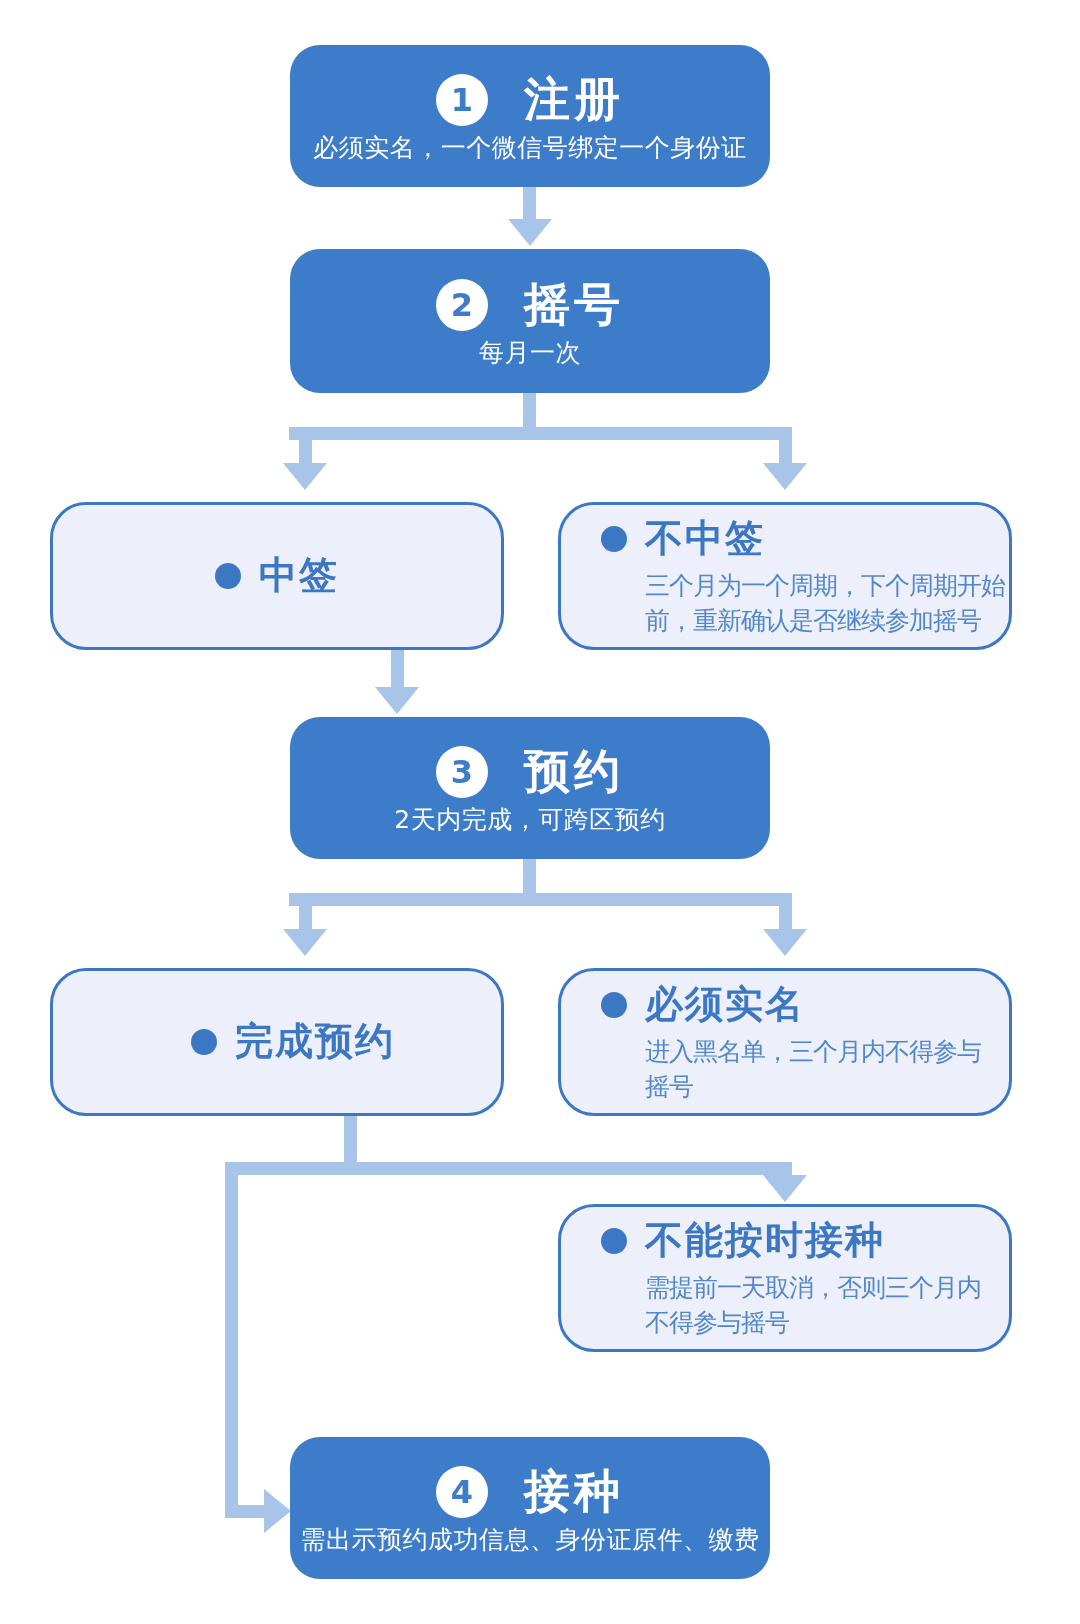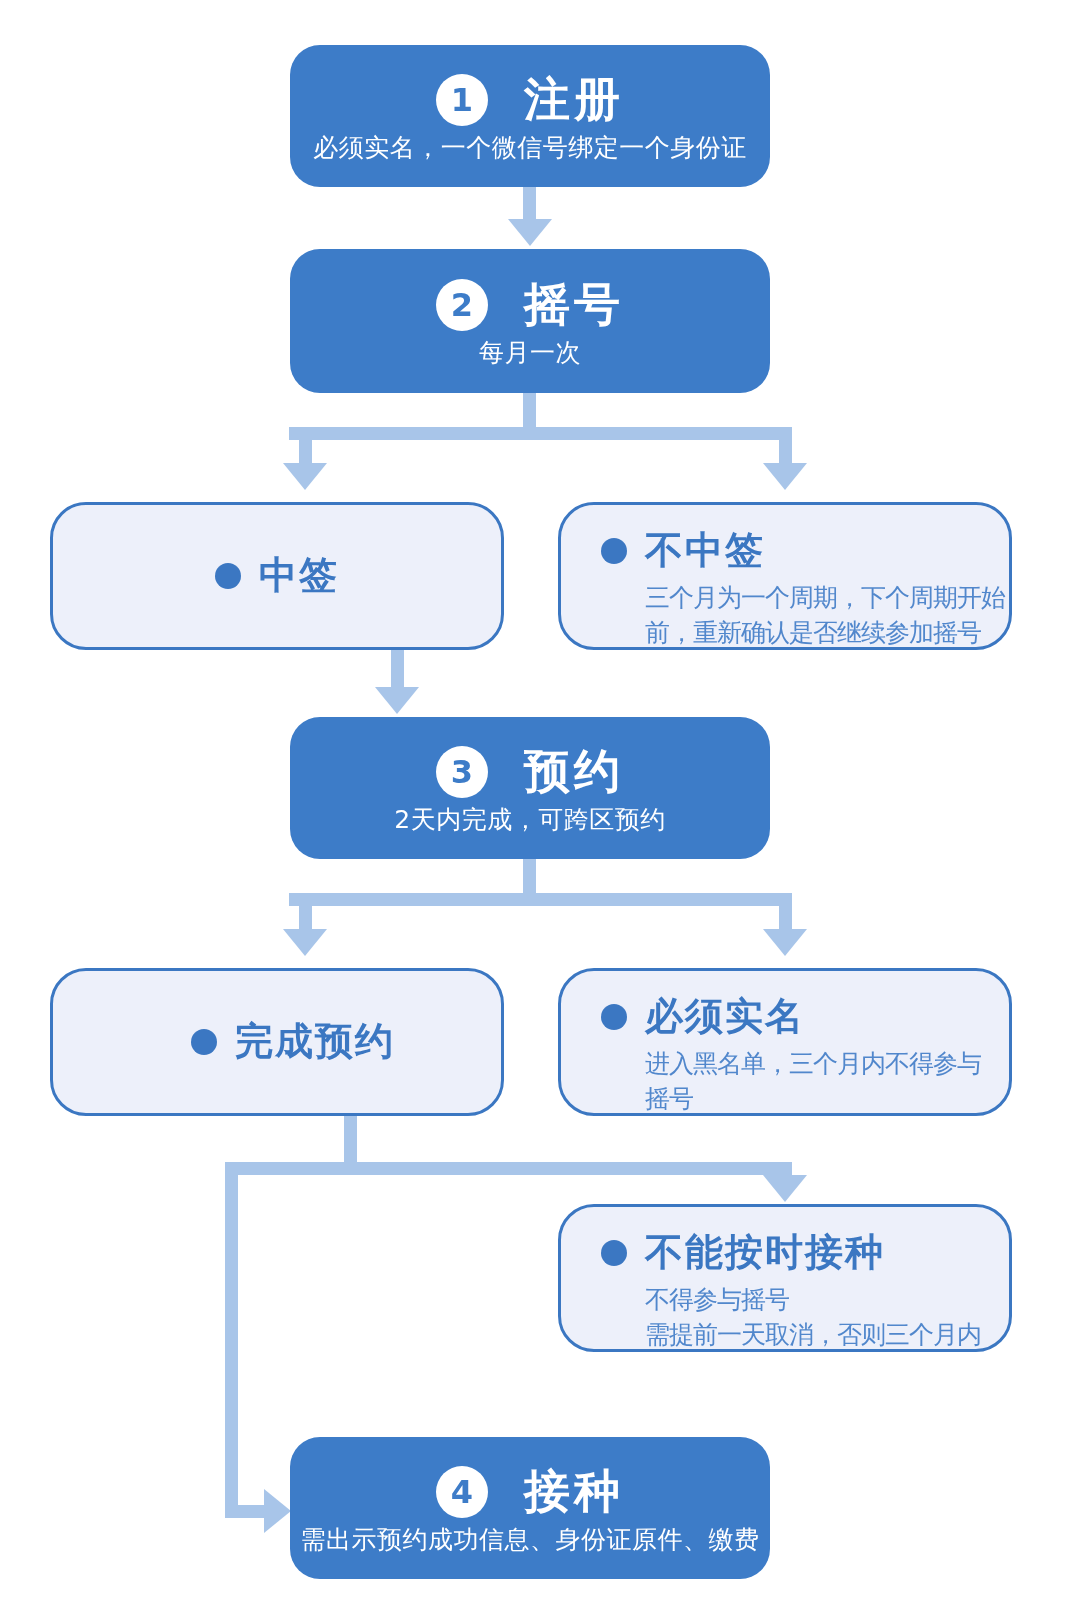--- a/index.html
+++ b/index.html
@@ -29,21 +29,21 @@
   }
   .step-title-text{font-size:46px;font-weight:bold;letter-spacing:4px;margin-left:20px;}
   .step-subtitle{font-size:25px;white-space:nowrap;letter-spacing:0.5px;}
 
   
   .outcome-box{
     position:absolute;width:454px;height:148px;background:var(--light-bg);
     border:3px solid var(--border-blue);border-radius:36px;color:var(--title-blue);
   }
   .outcome-box.centered{display:flex;align-items:center;justify-content:center;margin-left:12px;}
-  .outcome-box.detail{padding:24px 12px 0 40px;}
+  .outcome-box.detail{padding:12px 12px 0 40px;}
   .outcome-title-row{display:flex;align-items:center;gap:18px;}
   .bullet{width:26px;height:26px;border-radius:50%;background:var(--border-blue);flex:0 0 auto;}
   .outcome-title-text{font-size:38px;font-weight:bold;letter-spacing:2px;line-height:1.15;}
   .outcome-detail{margin:7px 0 0 44px;color:var(--detail-blue);font-size:25px;line-height:35px;letter-spacing:-1px;}
   .outcome-detail div{white-space:nowrap;}
 
   
   .conn{position:absolute;background:var(--connector);}
   .arrow-down{
     position:absolute;width:0;height:0;
@@ -186,22 +186,22 @@
   <div id="c-c-lv" class="conn"></div>
   <div id="c-c-bh" class="conn"></div>
   <div id="h-c-right" class="arrow-right"></div>
 
   <div id="n-miss" class="outcome-box detail">
     <div class="outcome-title-row">
       <span class="bullet"></span>
       <span class="outcome-title-text">不能按时接种</span>
     </div>
     <div class="outcome-detail">
+      <div>需提前一天取消，否则三个月内</div>
       <div>不得参与摇号</div>
-      <div>需提前一天取消，否则三个月内</div>
     </div>
   </div>
 
   <div id="n-step4" class="step-box">
     <div class="step-title-row">
       <span class="num-circle">4</span>
       <span class="step-title-text">接种</span>
     </div>
     <div class="step-subtitle">需出示预约成功信息、身份证原件、缴费</div>
   </div>

